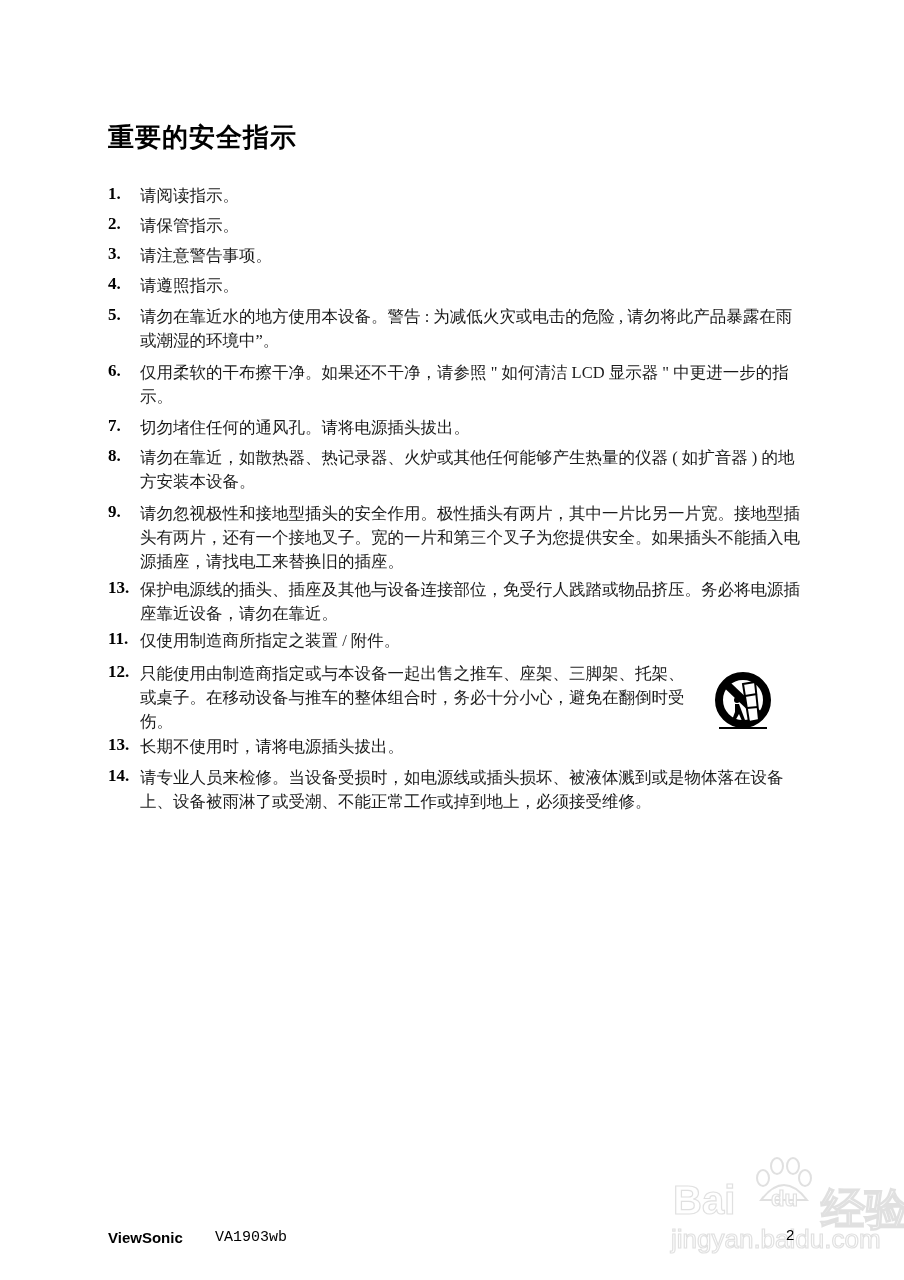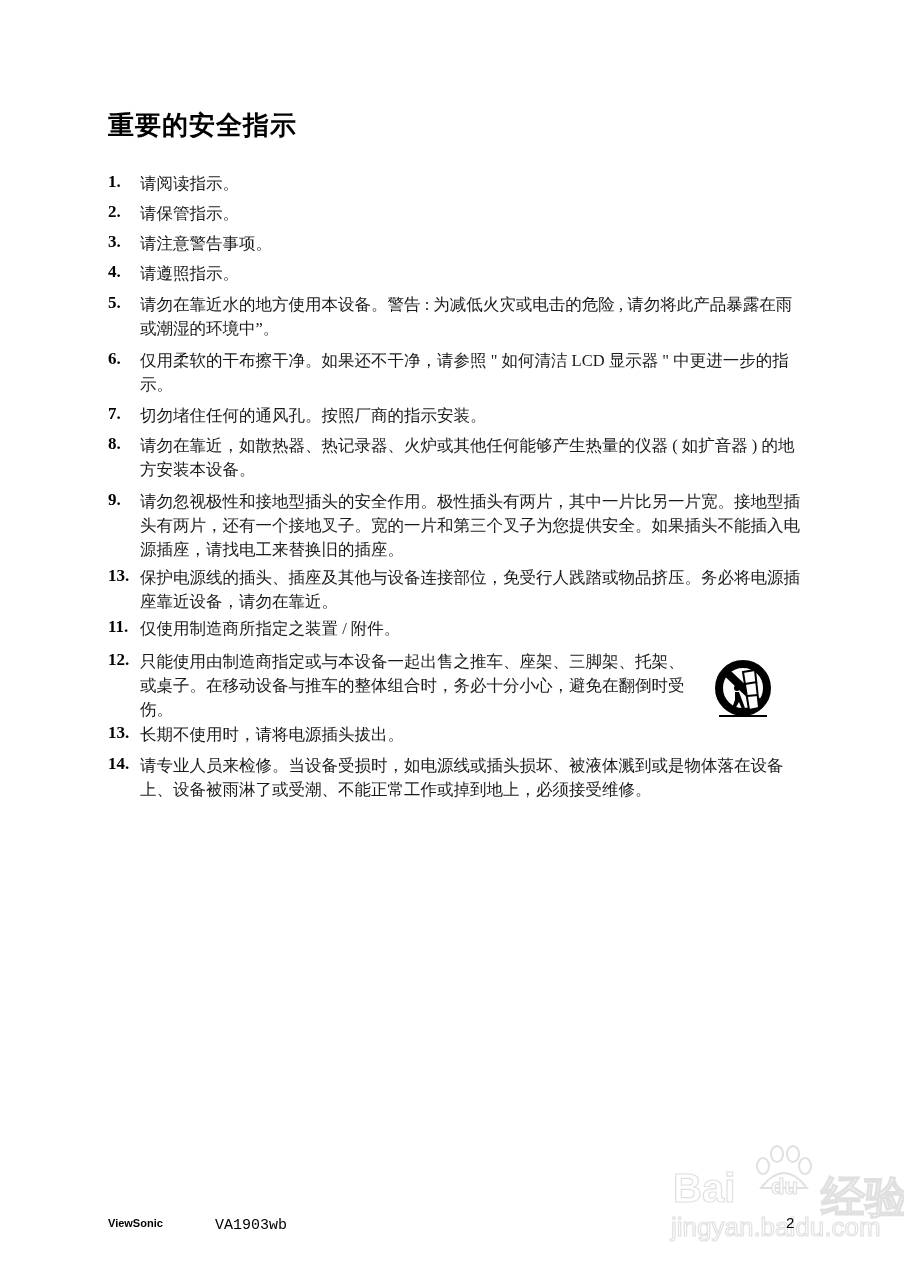--- a/index.html
+++ b/index.html
@@ -1,25 +1,25 @@
 <!DOCTYPE html>
 <html><head>
 <meta charset="utf-8">
 <style>
   html, body { margin: 0; padding: 0; background: #ffffff; }
   body { width: 904px; height: 1280px; position: relative; overflow: hidden; color: #111; }
-  .page { position: absolute; left: 0; top: 4px; width: 904px; height: 1144px; background: #fff; }
+  .page { position: absolute; left: 0; top: 16px; width: 904px; height: 1144px; background: #fff; }
   .title { position: absolute; left: 108px; top: 104px; font-family: "DejaVu Sans", sans-serif; font-weight: bold; font-size: 26px; letter-spacing: 1px; color: #000; margin: 0; }
   .list { position: absolute; left: 108px; top: 168px; width: 700px; margin: 0; padding: 0; list-style: none; font-family: "Liberation Serif", "DejaVu Serif", serif; font-size: 16.5px; color: #1a1a1a; }
   .item { position: absolute; left: 0; width: 700px; }
   .num { position: absolute; left: 0; top: 0; font-weight: bold; font-family: "Liberation Serif", serif; font-size: 17px; color: #000; }
   .txt { position: absolute; left: 32px; top: 0; width: 660px; line-height: 24px; }
   .txt.w12 { width: 560px; }
   .cart-icon { position: absolute; left: 713px; top: 654px; width: 60px; height: 64px; }
-  .footer-brand { position: absolute; left: 108px; top: 1213px; font-family: "Liberation Sans", sans-serif; font-weight: bold; font-size: 11px; color: #000; }
+  .footer-brand { position: absolute; left: 108px; top: 1213px; font-family: "Liberation Sans", sans-serif; font-weight: bold; font-size: 15px; color: #000; }
   .footer-model { position: absolute; left: 215px; top: 1213px; font-family: Liberation Mono, monospace; font-size: 15px; color: #000; }
   .footer-page { position: absolute; left: 786px; top: 1210px; font-family: "Liberation Sans", sans-serif; font-size: 15px; color: #000; }
   .wm { position: absolute; left: 640px; top: 1140px; width: 240px; height: 100px; opacity: 0.55; pointer-events: none; margin-left: 31px; }
   .wm-text { position: absolute; font-family: "Liberation Sans", sans-serif; font-weight: bold; color: #fff; -webkit-text-stroke: 1.2px #c8c8c8; }
 </style>
 </head>
 <body>
 
 <div class="page">
 
@@ -45,21 +45,21 @@
     <li class="item" style="top:121px">
       <span class="num">5.</span>
       <span class="txt">请勿在靠近水的地方使用本设备。警告 : 为减低火灾或电击的危险 , 请勿将此产品暴露在雨或潮湿的环境中”。</span>
     </li>
     <li class="item" style="top:177px">
       <span class="num">6.</span>
       <span class="txt">仅用柔软的干布擦干净。如果还不干净，请参照 " 如何清洁 LCD 显示器 " 中更进一步的指示。</span>
     </li>
     <li class="item" style="top:232px">
       <span class="num">7.</span>
-      <span class="txt">切勿堵住任何的通风孔。按照厂商的指示安装。</span>
+      <span class="txt">切勿堵住任何的通风孔。请将电源插头拔出。</span>
     </li>
     <li class="item" style="top:262px">
       <span class="num">8.</span>
       <span class="txt">请勿在靠近，如散热器、热记录器、火炉或其他任何能够产生热量的仪器 ( 如扩音器 ) 的地方安装本设备。</span>
     </li>
     <li class="item" style="top:318px">
       <span class="num">9.</span>
       <span class="txt">请勿忽视极性和接地型插头的安全作用。极性插头有两片，其中一片比另一片宽。接地型插头有两片，还有一个接地叉子。宽的一片和第三个叉子为您提供安全。如果插头不能插入电源插座，请找电工来替换旧的插座。</span>
     </li>
     <li class="item" style="top:394px">

